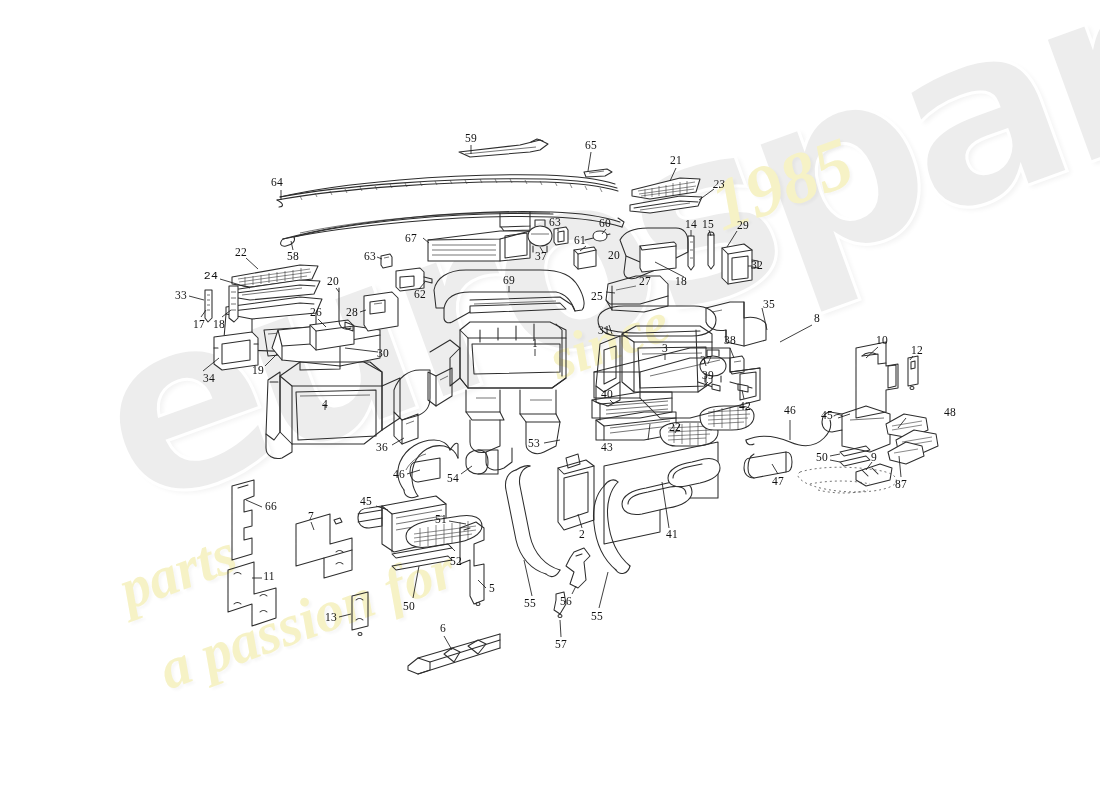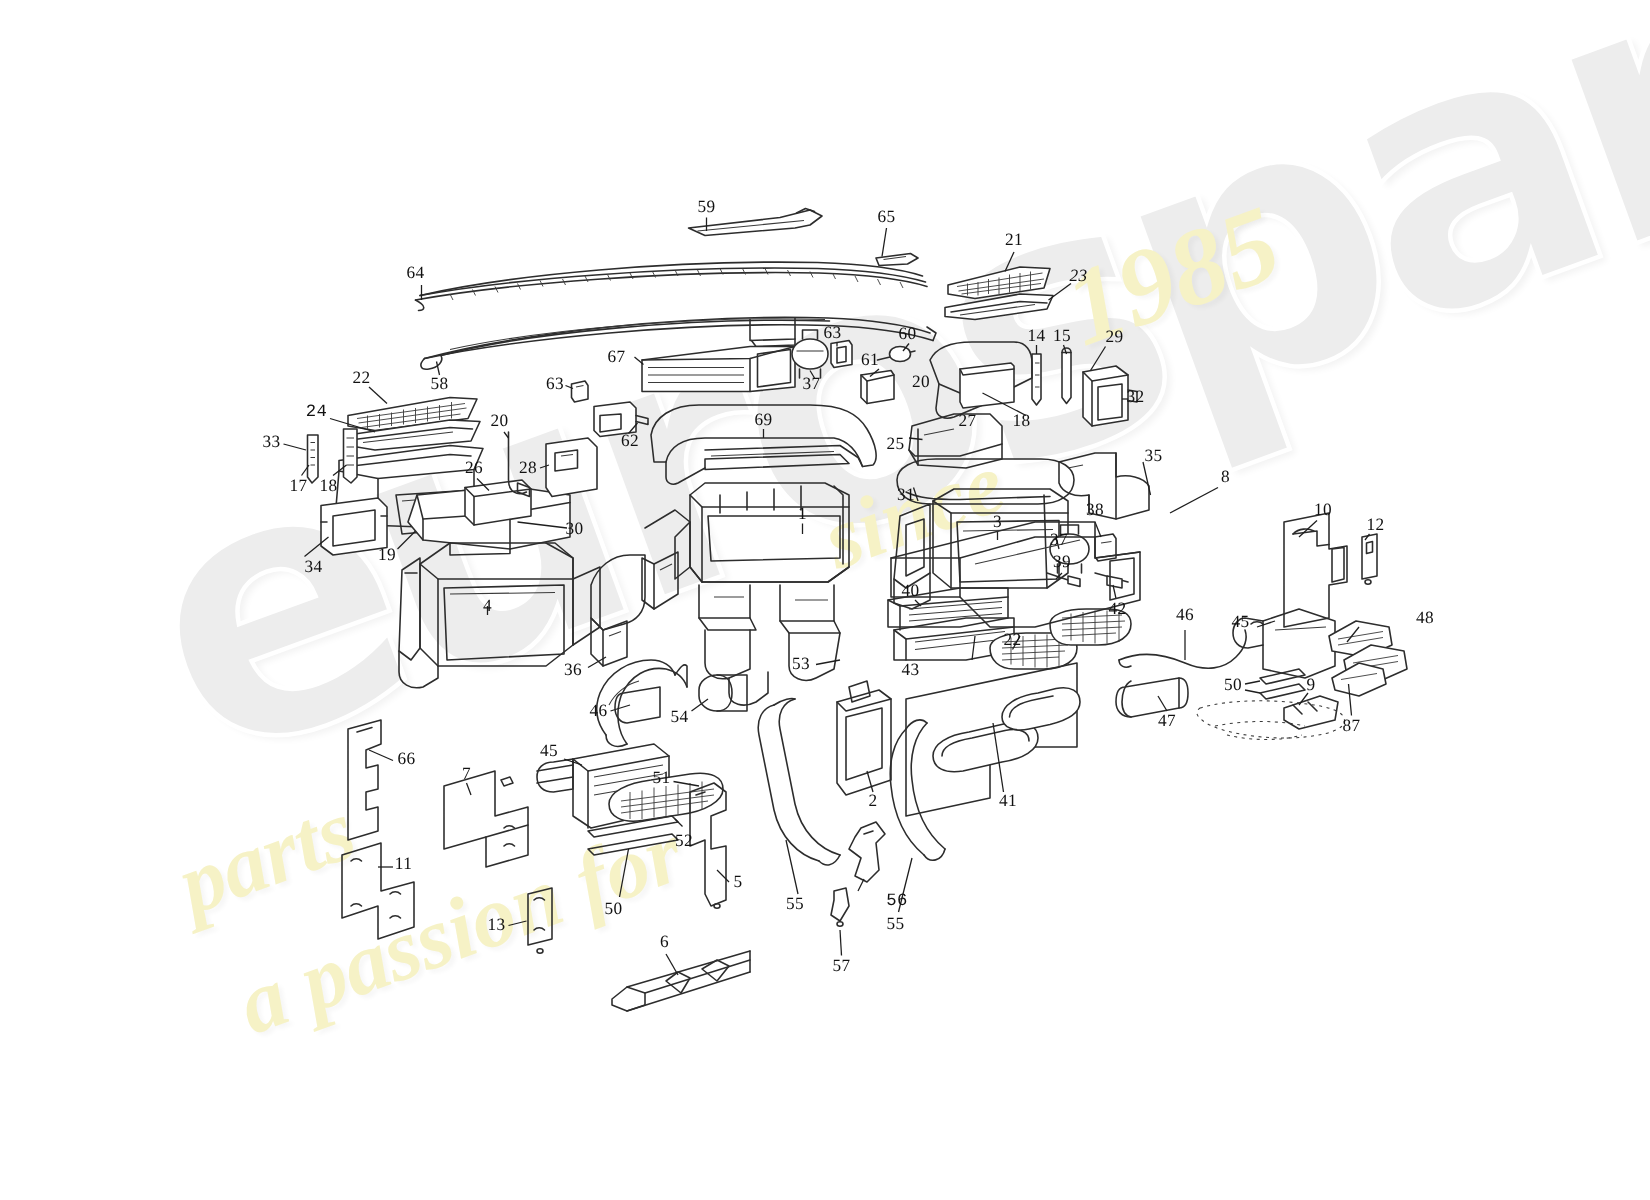--- a/index.html
+++ b/index.html
@@ -731,19 +731,19 @@
       <div class="lbl" style="left: 311px; top: 516px;">7</div>
       <div class="lbl" style="left: 441px; top: 519px;">51</div>
       <div class="lbl" style="left: 672px; top: 534px;">41</div>
       <div class="lbl" style="left: 456px; top: 561px;">52</div>
       <div class="lbl" style="left: 582px; top: 534px;">2</div>
       <div class="lbl" style="left: 269px; top: 576px;">11</div>
       <div class="lbl" style="left: 492px; top: 588px;">5</div>
       <div class="lbl" style="left: 409px; top: 606px;">50</div>
       <div class="lbl" style="left: 530px; top: 603px;">55</div>
       <div class="lbl" style="left: 597px; top: 616px;">55</div>
-      <div class="lbl" style="left: 598px; top: 601px; font-family: Liberation Mono, monospace;">56</div>
+      <div class="lbl" style="left: 566px; top: 601px;">56</div>
       <div class="lbl" style="left: 331px; top: 617px;">13</div>
       <div class="lbl" style="left: 443px; top: 628px;">6</div>
       <div class="lbl" style="left: 561px; top: 644px;">57</div>
     </div>
 
 </div>
 
 </body></html>

